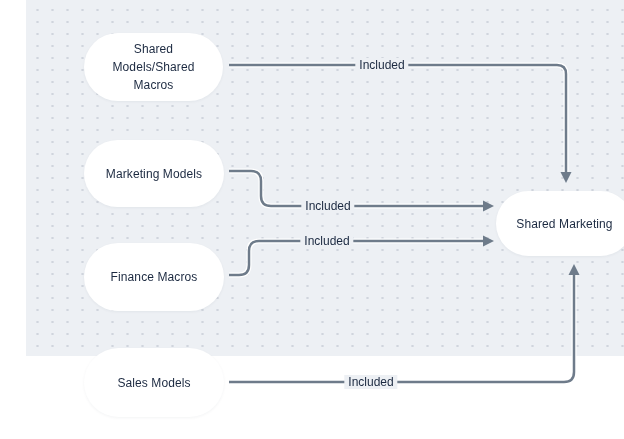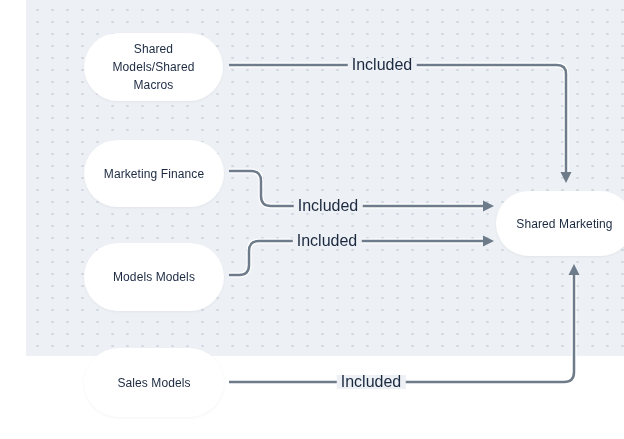--- a/index.html
+++ b/index.html
@@ -51,21 +51,21 @@
   #node-shared-models-macros { left: 58px;  top: 33px;  width: 139px; height: 68px; border-radius: 34px; }
   #node-marketing-models     { left: 58px;  top: 140px; width: 140px; height: 67px; border-radius: 34px; }
   #node-finance-models       { left: 58px;  top: 243px; width: 140px; height: 68px; border-radius: 34px; }
   #node-sales-models         { left: 58px;  top: 348px; width: 140px; height: 69px; border-radius: 35px; justify-content: center; }
   #node-shared-repository    { left: 470px; top: 191px; width: 137px; height: 65px; border-radius: 33px; }
   .edge-label {
     position: absolute;
     transform: translate(-50%, -50%);
     background: #edf0f4;
     color: #1b2940;
-    font-size: 16px;
+    font-size: 12px;
     font-weight: 500;
     line-height: 14px;
     padding: 0 4px;
     white-space: nowrap;
   }
   #edge-label-0 { left: 356px; top: 65px; }
   #edge-label-1 { left: 302px; top: 206px; }
   #edge-label-2 { left: 301px; top: 241px; }
   #edge-label-3 { left: 345px; top: 382px; }
 </style>
@@ -98,25 +98,25 @@
     </g>
   </svg>
 
   <div class="node" id="node-shared-models-macros">
     <span class="node-label">Shared
 Models/Shared
 Macros</span>
   </div>
 
   <div class="node" id="node-marketing-models">
-    <span class="node-label">Marketing Finance</span>
+    <span class="node-label">Marketing Models</span>
   </div>
 
   <div class="node" id="node-finance-models">
-    <span class="node-label">Models Models</span>
+    <span class="node-label">Finance Macros</span>
   </div>
 
   <div class="node" id="node-sales-models">
     <span class="node-label">Sales Models</span>
   </div>
 
   <div class="node" id="node-shared-repository">
     <span class="node-label">Shared Marketing</span>
   </div>
 

